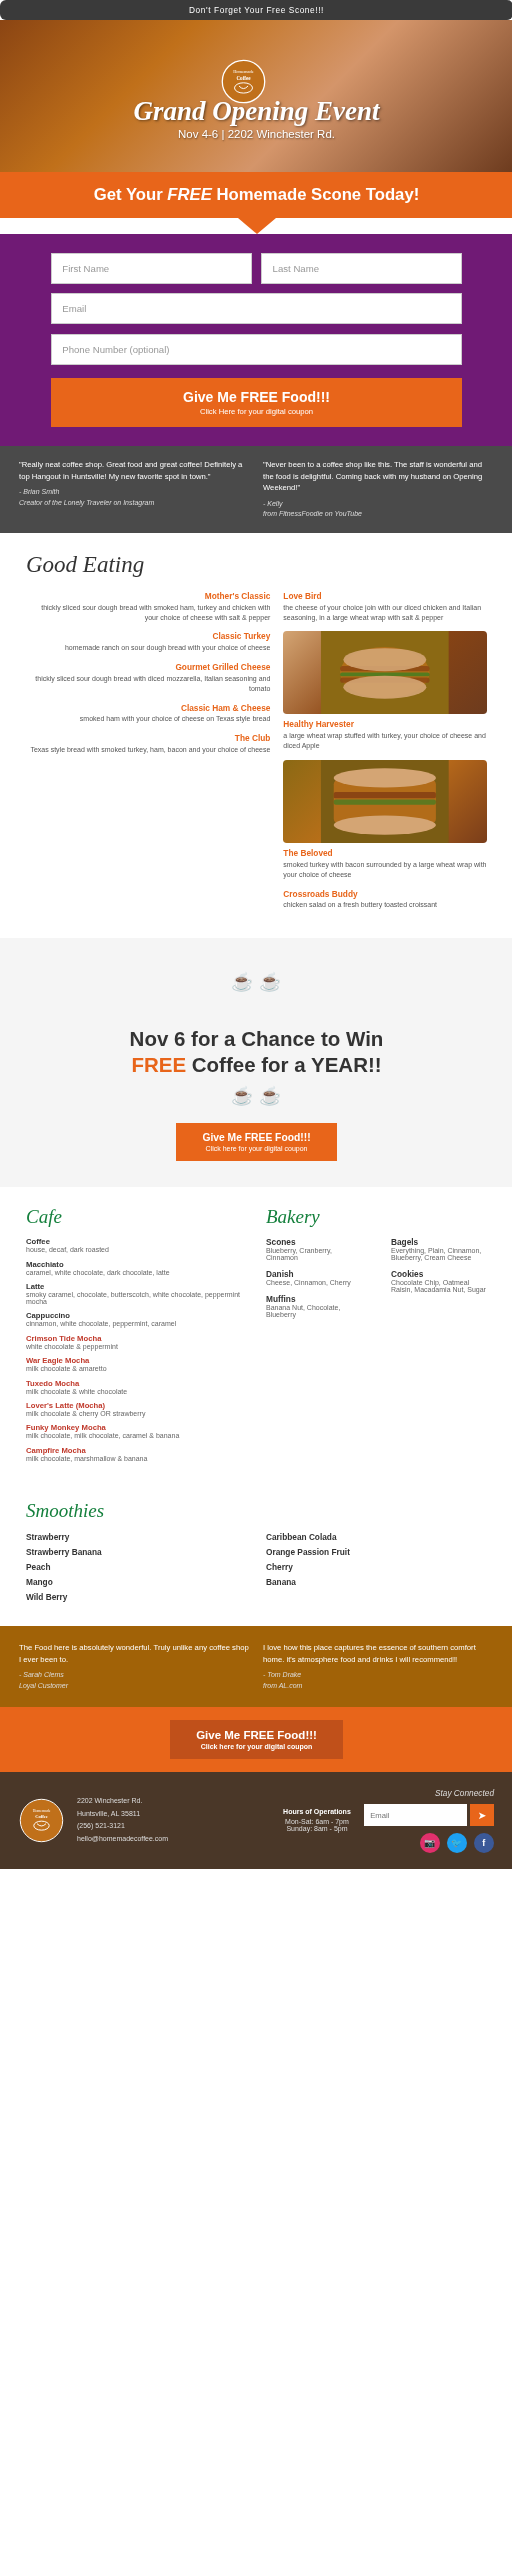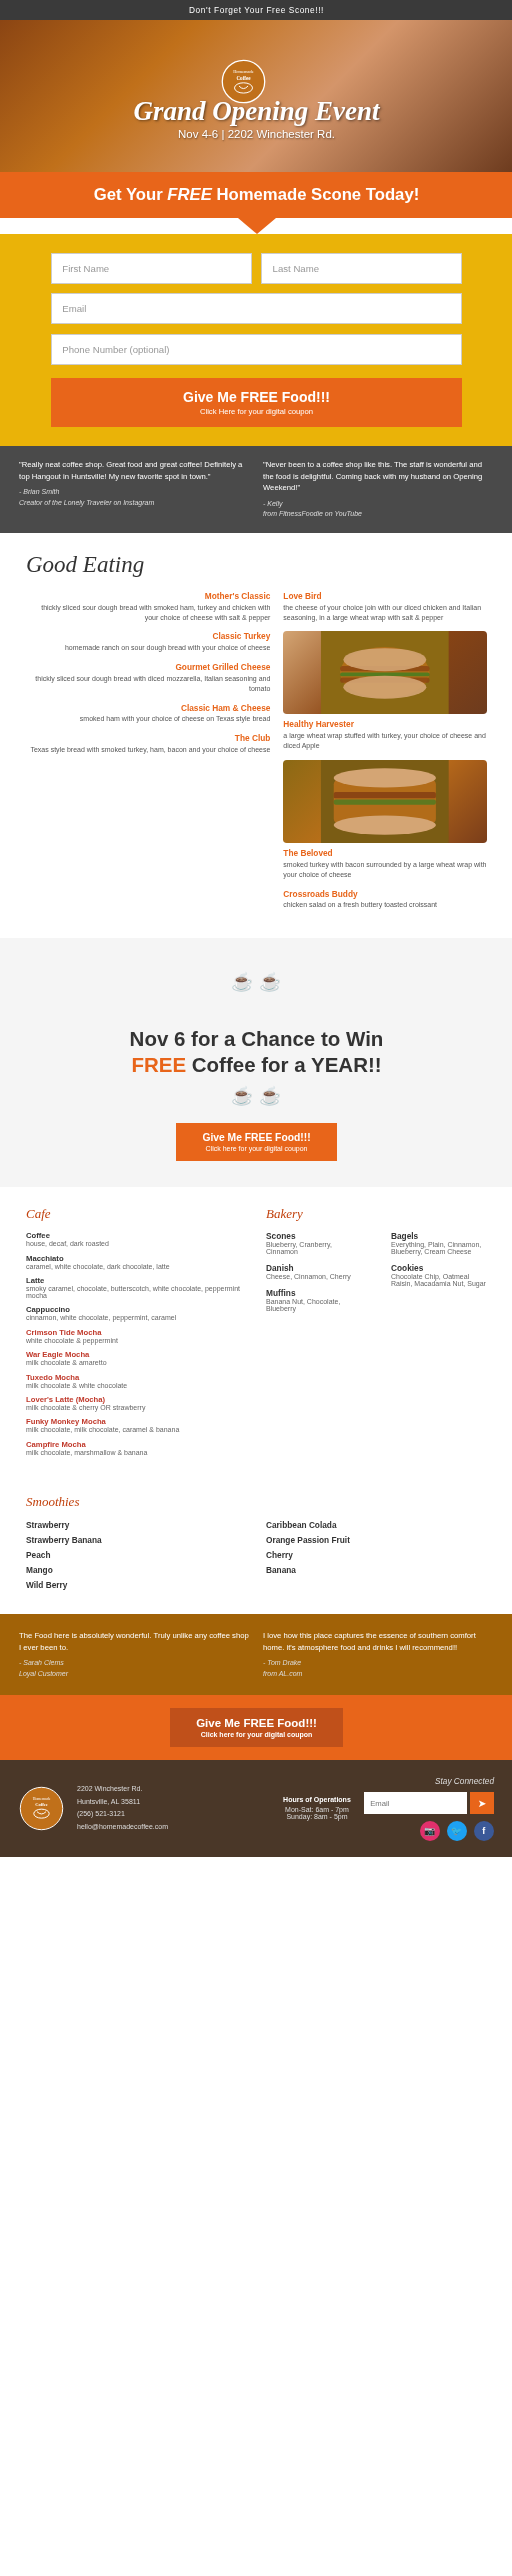--- a/index.html
+++ b/index.html
@@ -6,20 +6,21 @@
     body { font-family: Arial, sans-serif; width: 513px; background: #fff; }
 
     
     .top-bar {
       background: #3a3a3a;
       color: #fff;
       text-align: center;
       padding: 5.1px;
       font-size: 8.3px;
       letter-spacing: 0.6px;
+      border-radius: 6px;
     }
 
     
     .hero {
       position: relative;
       background: linear-gradient(135deg, #8B4513 0%, #c0701a 30%, #d4956a 60%, #6d3b1e 100%);
       padding: 32px 19px;
       text-align: center;
       overflow: hidden;
       min-height: 128px;
@@ -68,21 +69,21 @@
       height: 0;
       border-left: 19px solid transparent;
       border-right: 19px solid transparent;
       border-top: 16px solid #e8651a;
       margin: 0 auto;
     }
 
     
     .form-section {
       padding: 19px 51px;
-      background: #eab308;
+      background: #701a75;
     }
     .form-row {
       display: flex;
       gap: 9.6px;
       margin-bottom: 9.6px;
     }
     .form-section input {
       width: 100%;
       padding: 9px 10.3px;
       border: 0.6px solid #ccc;
@@ -211,23 +212,23 @@
       display: flex;
       padding: 19px 26px;
       background: #fff;
       gap: 19px;
     }
     .cafe-col, .bakery-col {
       flex: 1;
     }
     .section-title-script {
       font-family: Georgia, serif;
-      font-size: 13px;
+      font-size: 19px;
       font-style: italic;
-      color: #c2410c;
+      color: #15803d;
       margin-bottom: 9.6px;
     }
     .cafe-menu-item {
       margin-bottom: 6.4px;
     }
     .cafe-menu-item h4 {
       font-size: 7.7px;
       font-weight: bold;
       color: #333;
     }

